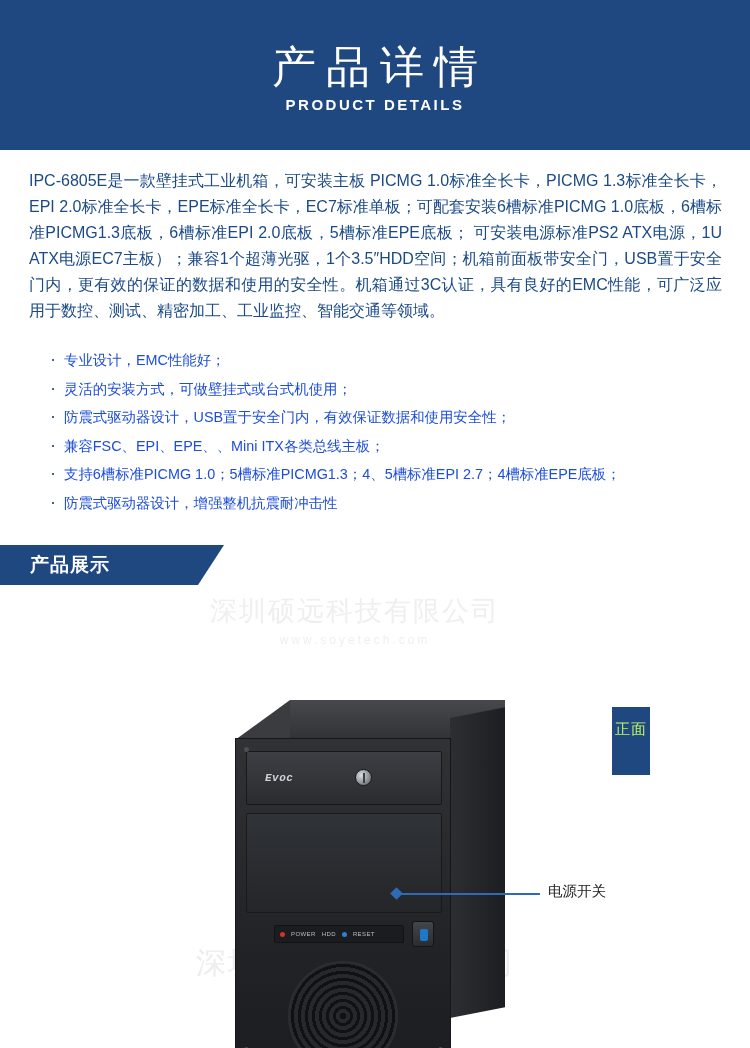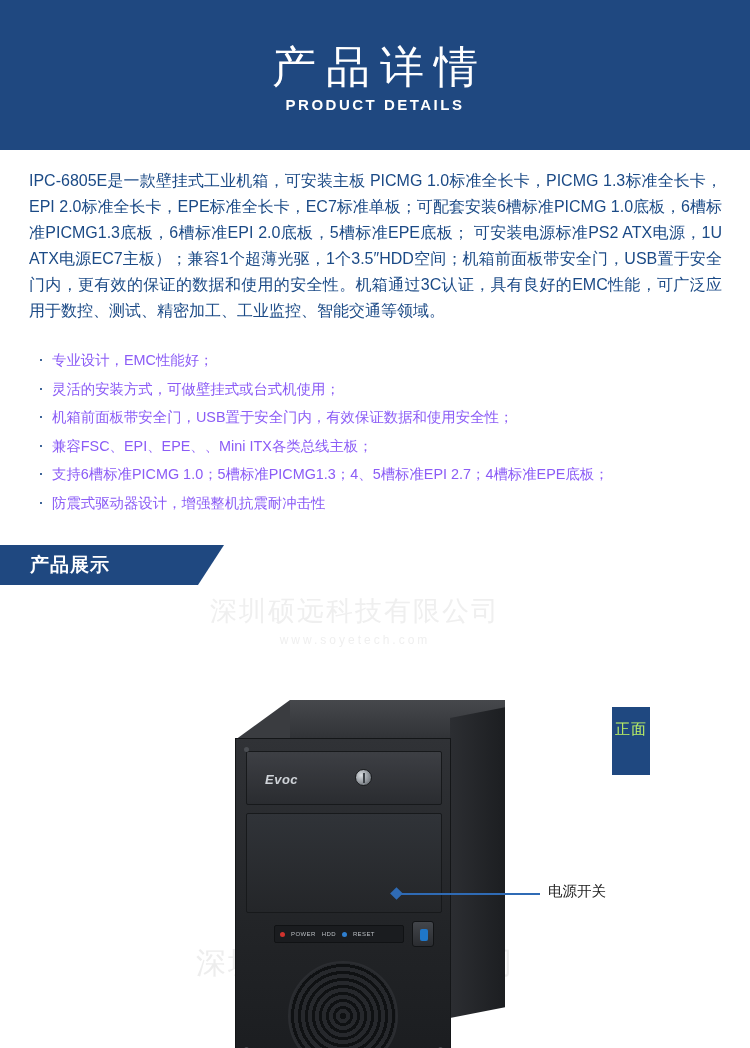--- a/index.html
+++ b/index.html
@@ -47,24 +47,24 @@
   
   .desc {
     padding: 18px 28px 0 29px;
     color: #1b4a86;
     font-size: 16px;
     line-height: 26px;
     text-align: justify;
   }
 
   .feature-list {
-    margin: 22px 0 0 4px;
+    margin: 22px 0 0 16px;
     padding: 0 28px 0 34px;
     list-style: none;
-    color: #8b5cf6;
+    color: #1d4ed8;
     font-size: 14.4px;
     line-height: 28.5px;
   }
   .feature-list li {
     position: relative;
     padding-left: 14px;
   }
   .feature-list li::before {
     content: "·";
     position: absolute;
@@ -240,24 +240,25 @@
     width: 196px;
     height: 54px;
     background: linear-gradient(180deg,#3d3f44 0%, #2a2c30 100%);
     border: 1px solid #17191b;
     border-radius: 2px;
   }
   .chassis .brand-logo {
     position: absolute;
     left: 18px; top: 20px;
     color: #cfd3d8;
-    font-size: 13px;
+    font-size: 11px;
     font-weight: bold;
     font-style: italic;
     letter-spacing: 0.5px;
+    font-family: Liberation Mono, monospace;
   }
   .chassis .lock {
     position: absolute;
     left: 108px; top: 17px;
     width: 17px; height: 17px;
     border-radius: 50%;
     background: radial-gradient(circle at 35% 35%, #d9dde1 0%, #8f949a 55%, #555a5f 100%);
     border: 1px solid #1a1c1e;
   }
   .chassis .lock::after {
@@ -348,21 +349,21 @@
   <div class="header">
     <div class="header-title-cn">产品详情</div>
     <div class="header-title-en">PRODUCT  DETAILS</div>
   </div>
 
   <div class="desc">IPC-6805E是一款壁挂式工业机箱，可安装主板 PICMG 1.0标准全长卡，PICMG 1.3标准全长卡，EPI 2.0标准全长卡，EPE标准全长卡，EC7标准单板；可配套安装6槽标准PICMG 1.0底板，6槽标准PICMG1.3底板，6槽标准EPI 2.0底板，5槽标准EPE底板； 可安装电源标准PS2 ATX电源，1U ATX电源EC7主板）；兼容1个超薄光驱，1个3.5″HDD空间；机箱前面板带安全门，USB置于安全门内，更有效的保证的数据和使用的安全性。机箱通过3C认证，具有良好的EMC性能，可广泛应用于数控、测试、精密加工、工业监控、智能交通等领域。</div>
 
   <ul class="feature-list">
     <li>专业设计，EMC性能好；</li>
     <li>灵活的安装方式，可做壁挂式或台式机使用；</li>
-    <li>机箱前面板带安全门，USB置于安全门内，有效保证数据和使用安全性；</li>
+    <li>防震式驱动器设计，USB置于安全门内，有效保证数据和使用安全性；</li>
     <li>兼容FSC、EPI、EPE、、Mini ITX各类总线主板；</li>
     <li>支持6槽标准PICMG 1.0；5槽标准PICMG1.3；4、5槽标准EPI 2.7；4槽标准EPE底板；</li>
     <li>防震式驱动器设计，增强整机抗震耐冲击性</li>
   </ul>
 
   <div class="section-bar">
     <div class="bar-bg"></div>
     <div class="bar-arrow"></div>
     <div class="bar-label">产品展示</div>
   </div>

